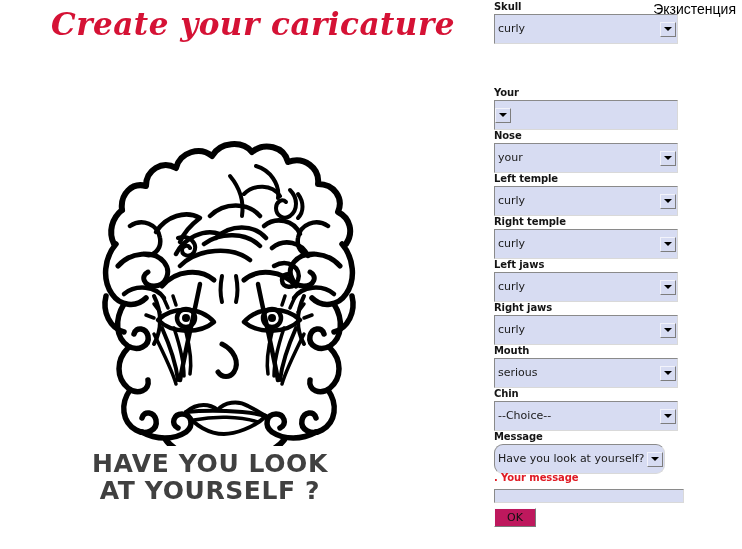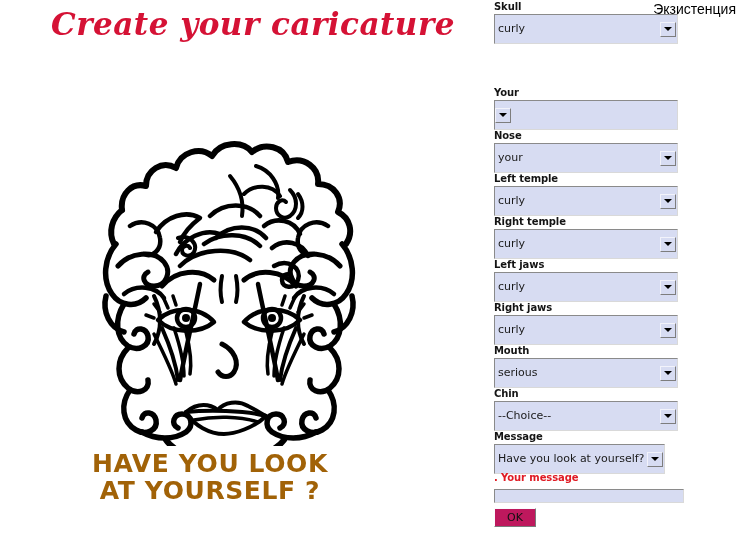--- a/index.html
+++ b/index.html
@@ -44,21 +44,21 @@
     height: 348px;
   }
   #caricature-figure svg { display: block; }
 
   #caricature-caption {
     position: absolute;
     left: 0;
     top: 450px;
     width: 420px;
     text-align: center;
-    color: #a16207;
+    color: #404040;
     font-family: "DejaVu Sans", sans-serif;
     font-weight: bold;
     font-size: 25px;
     line-height: 27px;
     letter-spacing: 0.6px;
     white-space: pre-line;
   }
 
   
   #form-panel {
@@ -136,21 +136,21 @@
     content: "";
     position: absolute;
     left: 50%; top: 50%;
     margin-left: -4px;
     margin-top: -2px;
     border-left: 4px solid transparent;
     border-right: 4px solid transparent;
     border-top: 4px solid #000000;
   }
   
-  .select-box.autofit { display: inline-flex; width: auto; }
+  .select-box.autofit { display: inline-flex; width: auto; border-radius: 9px; }
   .select-box.autofit .select-value { padding-right: 3px; }
 
   .text-input {
     width: 190px;
     height: 14px;
     box-sizing: border-box;
     background: #d7dcf2;
     border-top: 1px solid #8a8a8a;
     border-left: 1px solid #8a8a8a;
     border-right: 1px solid #d9d9d9;

